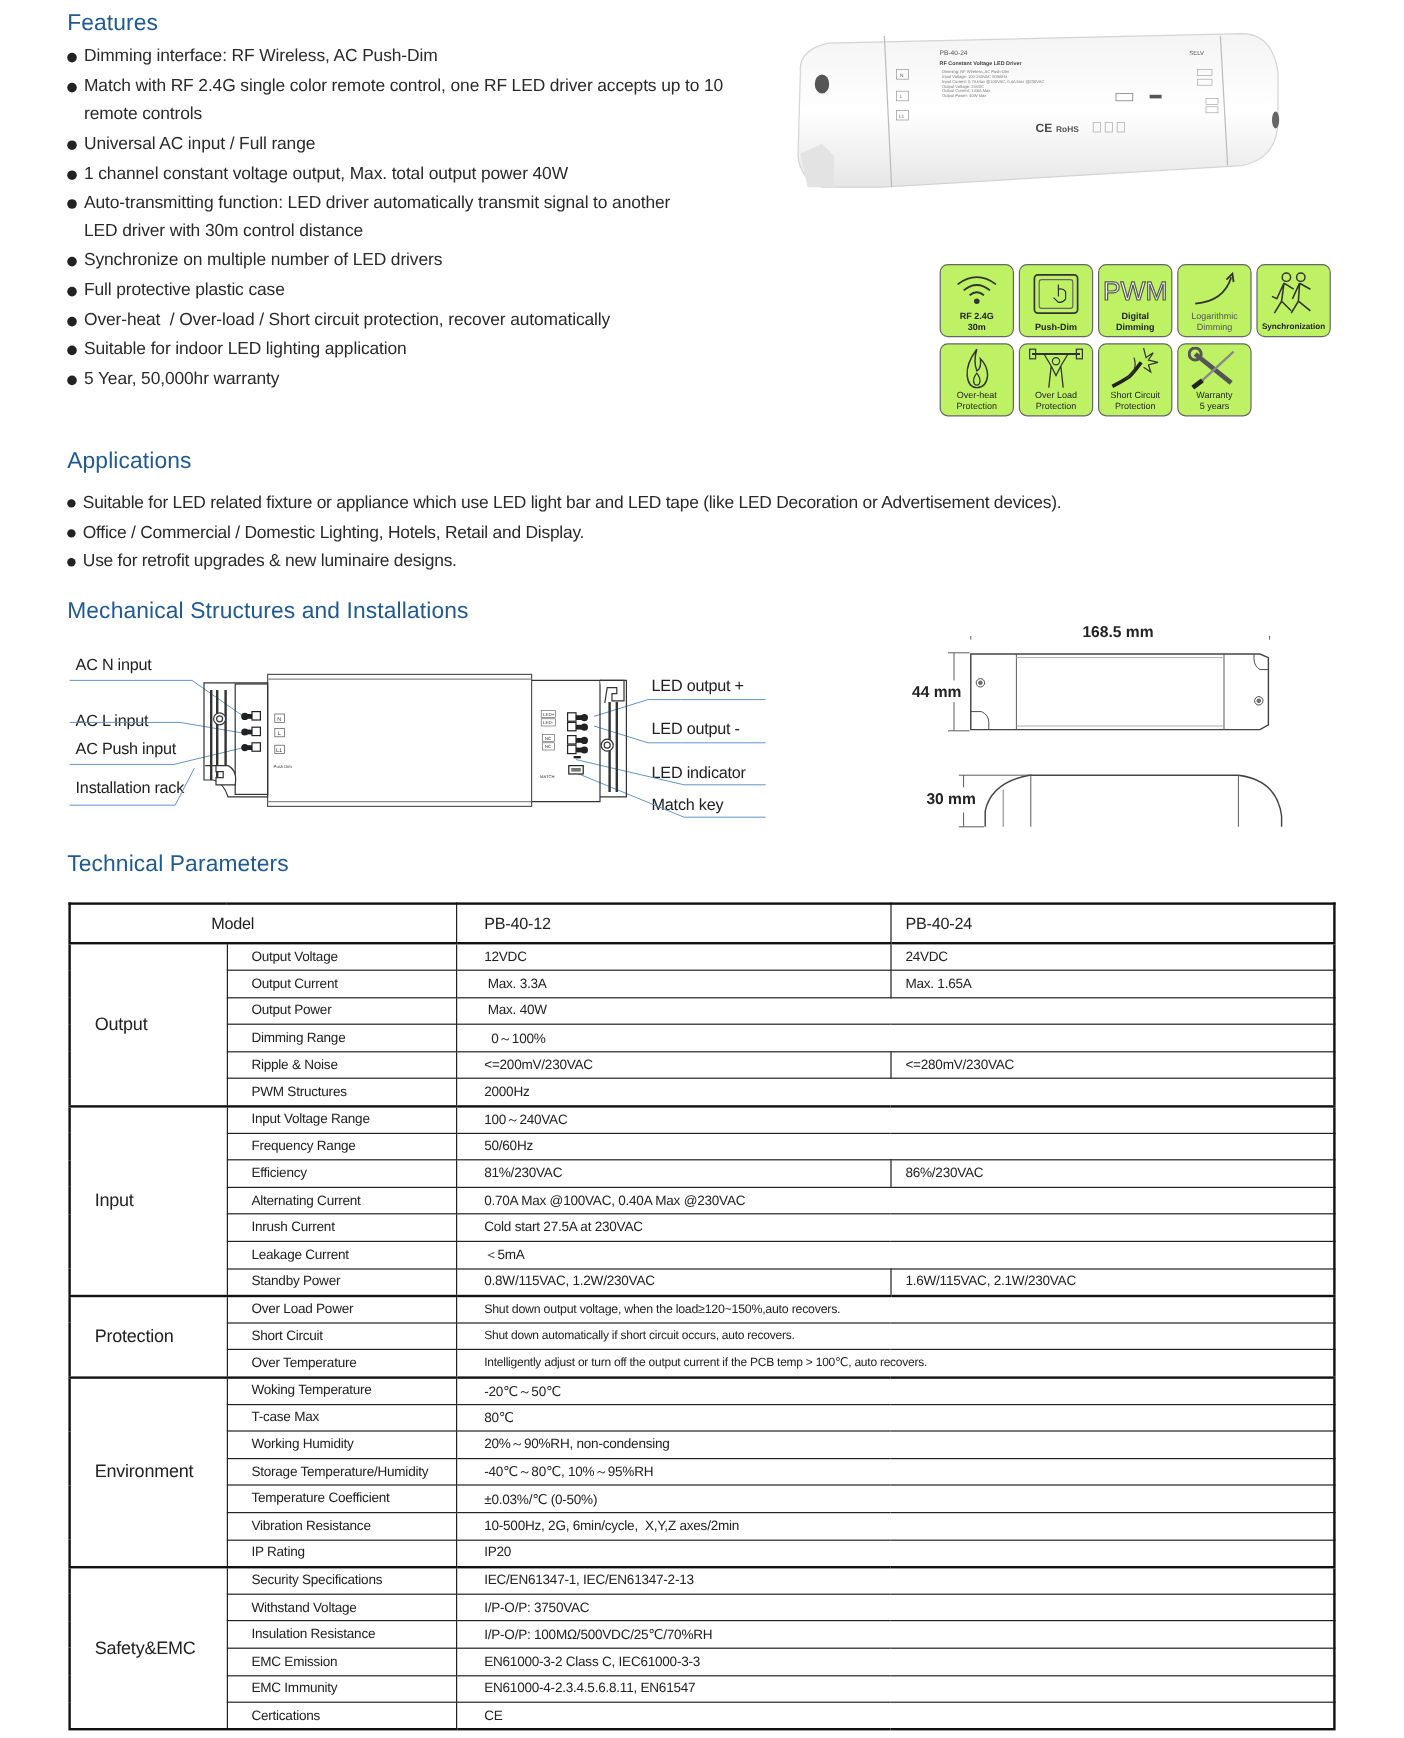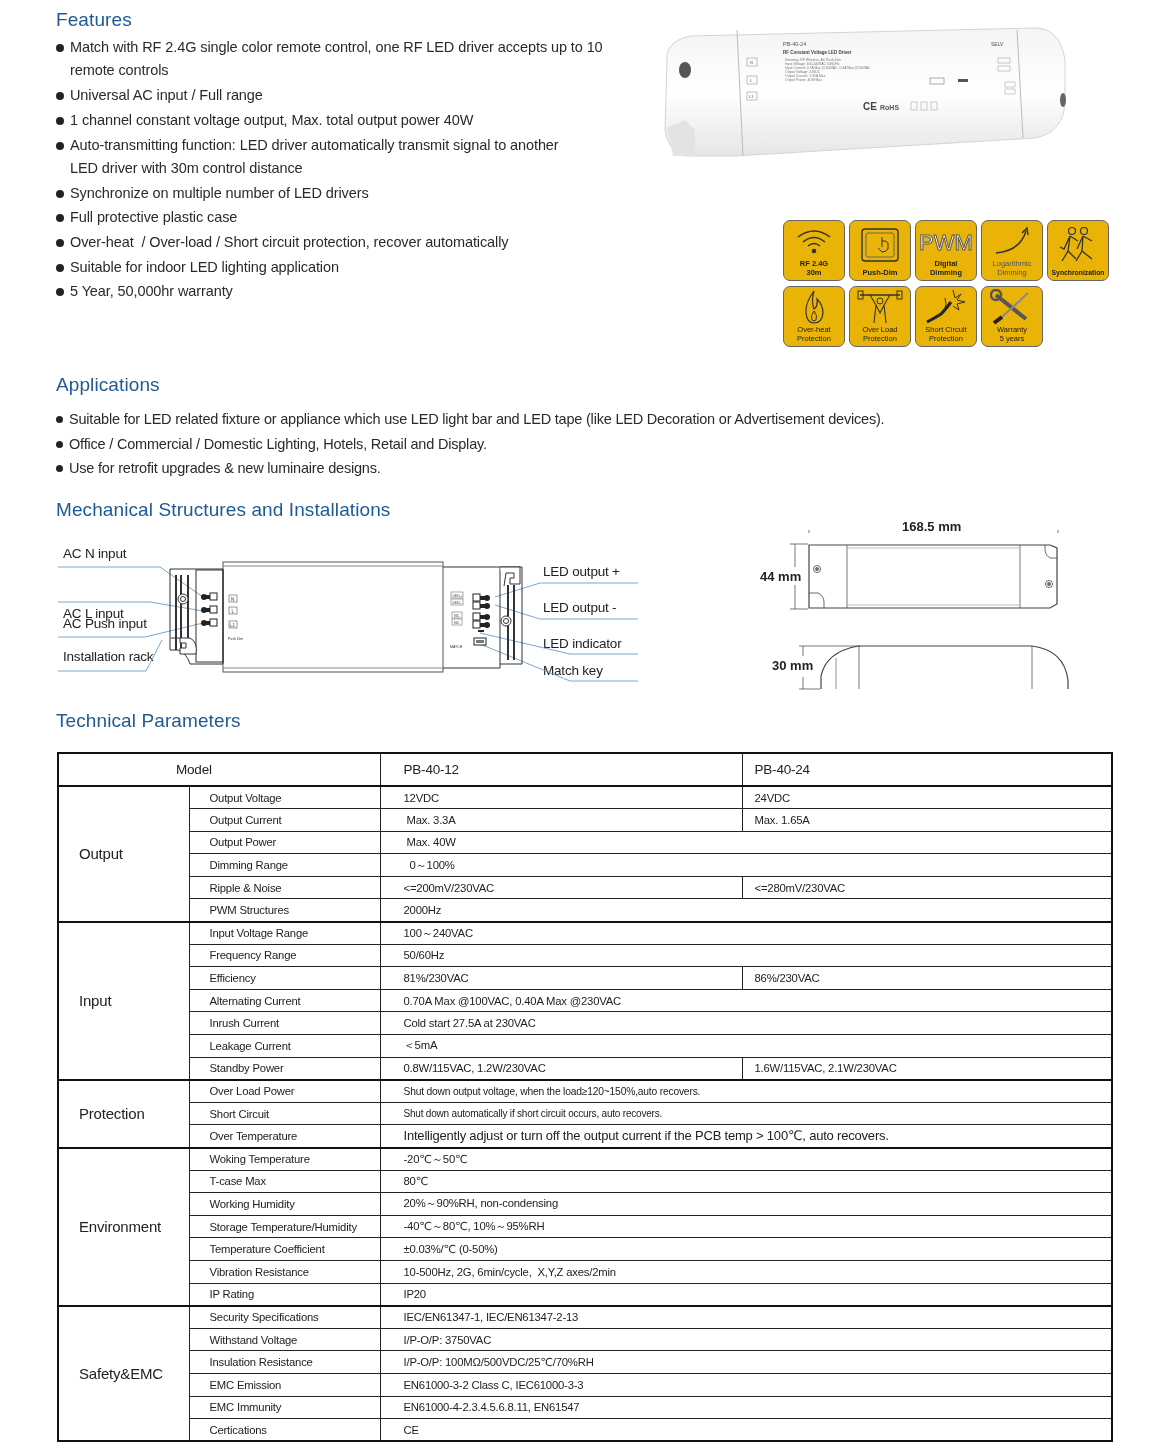--- a/index.html
+++ b/index.html
@@ -16,21 +16,21 @@
 
   .apps { position: absolute; left: 56px; top: 407px; width: 1060px; }
   .apps .item { display: flex; font-size: 14.5px; line-height: 24.5px; color: #2a2a2a; letter-spacing: -0.2px; }
   .apps .bullet { width: 7px; height: 7px; margin: 9px 6px 0 0; flex: 0 0 7px; }
 
   
   .product { position: absolute; left: 655px; top: 20px; width: 420px; height: 150px; }
 
   
   .icon-grid { position: absolute; left: 783px; top: 220px; width: 330px; }
-  .icon-box { position: absolute; width: 62px; height: 61px; border: 1.5px solid #666; border-radius: 7px; background: #eab308; display: flex; flex-direction: column; align-items: center; justify-content: flex-end; padding-bottom: 3px; }
+  .icon-box { position: absolute; width: 62px; height: 61px; border: 1.5px solid #666; border-radius: 7px; background: #bef264; display: flex; flex-direction: column; align-items: center; justify-content: flex-end; padding-bottom: 3px; }
   .icon-box .glyph { flex: 1; display: flex; align-items: center; justify-content: center; width: 100%; }
   .icon-box .lbl { font-size: 7.5px; line-height: 8.5px; text-align: center; color: #222; white-space: pre-line; }
 
   
   .callout { position: absolute; font-size: 13.5px; color: #222; letter-spacing: -0.2px; }
   .mech-svg { position: absolute; left: 0; top: 530px; }
   .dim-label { position: absolute; font-size: 13px; font-weight: bold; color: #222; }
 
   
   .spec-table { position: absolute; left: 57px; top: 752px; width: 1056px; border-collapse: collapse; border: 2px solid #111; }
@@ -40,20 +40,24 @@
   .spec-table td.param { padding-left: 20px; width: 191px; }
   .spec-table td.v1 { padding-left: 23px; width: 362px; }
   .spec-table tr.last td { border-bottom: 2px solid #111; }
   .model-label { text-align: left; padding-left: 117px !important; }
 </style>
 </head>
 <body>
 
 <div class="h2" style="top:9px;">Features</div>
 <div class="features">
+  <div class="item">
+      <span class="bullet"></span>
+      <span class="txt">Dimming interface: RF Wireless, AC Push-Dim</span>
+    </div>
   <div class="item">
       <span class="bullet"></span>
       <span class="txt">Match with RF 2.4G single color remote control, one RF LED driver accepts up to 10 remote controls</span>
     </div>
   <div class="item">
       <span class="bullet"></span>
       <span class="txt">Universal AC input / Full range</span>
     </div>
   <div class="item">
       <span class="bullet"></span>
@@ -244,21 +248,21 @@
     </div>
   <div class="item">
       <span class="bullet"></span>
       <span>Use for retrofit upgrades &amp; new luminaire designs.</span>
     </div>
 </div>
 
 <div class="h2" style="top:499px;">Mechanical Structures and Installations</div>
 
 <div class="callout" style="left:63px;top:546px;">AC N input</div>
-<div class="callout" style="left:63px;top:606px;">AC L input</div>
+<div class="callout" style="left:63px;top:593px;">AC L input</div>
 <div class="callout" style="left:63px;top:616px;">AC Push input</div>
 <div class="callout" style="left:63px;top:649px;">Installation rack</div>
 
 <div class="callout" style="left:543px;top:564px;">LED output +</div>
 <div class="callout" style="left:543px;top:600px;">LED output -</div>
 <div class="callout" style="left:543px;top:636px;">LED indicator</div>
 <div class="callout" style="left:543px;top:663px;">Match key</div>
 
 <svg class="mech-svg" width="1170" height="170" viewBox="0 530 1170 170">
 
@@ -457,21 +461,21 @@
     <td rowspan="3" class="group">Protection</td>
     <td class="param">Over Load Power</td>
     <td colspan="2" class="v1" style="font-size:10.3px;">Shut down output voltage, when the load≥120~150%,auto recovers.</td>
   </tr>
   <tr>
     <td class="param">Short Circuit</td>
     <td colspan="2" class="v1" style="font-size:10px;">Shut down automatically if short circuit occurs, auto recovers.</td>
   </tr>
   <tr class="last">
     <td class="param">Over Temperature</td>
-    <td colspan="2" class="v1" style="font-size:13px;">Intelligently adjust or turn off the output current if the PCB temp &gt; 100℃, auto recovers.</td>
+    <td colspan="2" class="v1" style="font-size:10px;">Intelligently adjust or turn off the output current if the PCB temp &gt; 100℃, auto recovers.</td>
   </tr>
 
   <tr>
     <td rowspan="7" class="group">Environment</td>
     <td class="param">Woking Temperature</td>
     <td colspan="2" class="v1">-20℃～50℃</td>
   </tr>
   <tr>
     <td class="param">T-case Max</td>
     <td colspan="2" class="v1">80℃</td>

